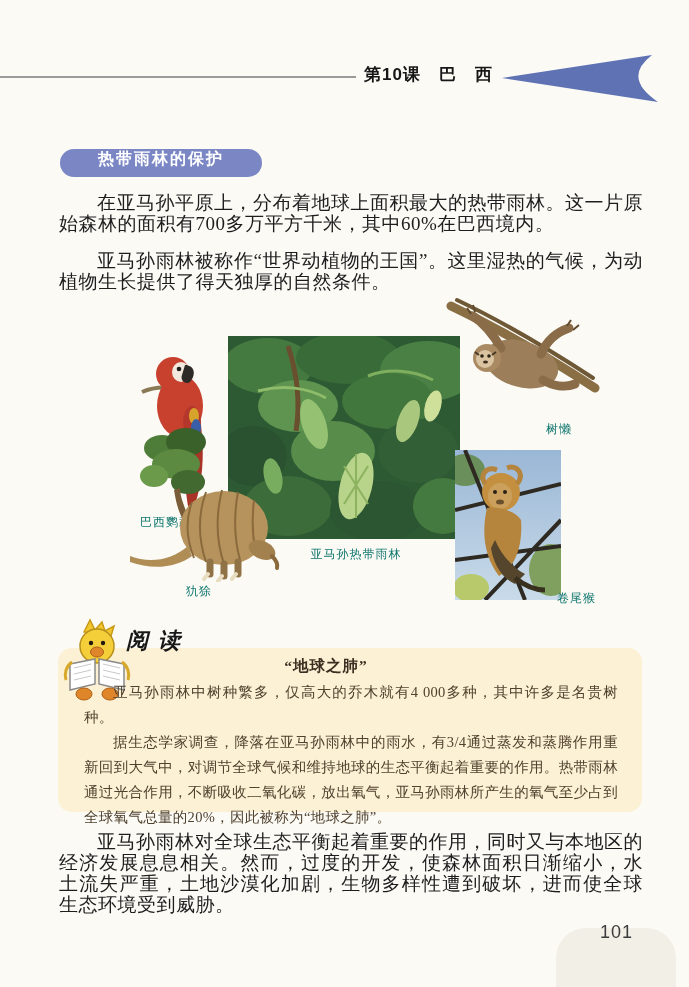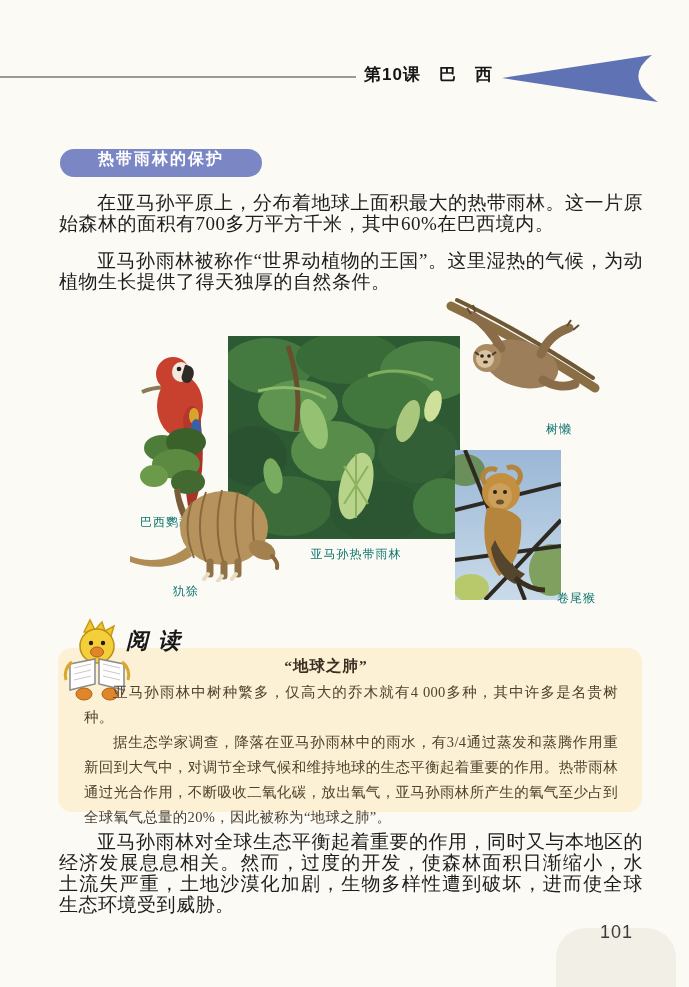--- a/index.html
+++ b/index.html
@@ -128,21 +128,21 @@
   <path d="M66,26 C60,42 60,62 68,82" stroke="#8a6a3c" stroke-width="2" fill="none"></path>
   <path d="M80,16 C72,38 72,62 80,86" stroke="#8a6a3c" stroke-width="2" fill="none"></path>
   <path d="M96,14 C90,38 90,64 98,88" stroke="#8a6a3c" stroke-width="2" fill="none"></path>
   <path d="M112,16 C108,38 108,62 114,84" stroke="#8a6a3c" stroke-width="2" fill="none"></path>
   <path d="M128,24 C126,42 126,60 130,76" stroke="#8a6a3c" stroke-width="2" fill="none"></path>
   <ellipse cx="136" cy="74" rx="14" ry="9" fill="#a3814e" transform="rotate(24 136 74)"></ellipse>
   <path d="M146,80 C150,84 152,88 151,92" stroke="#8a6a3c" stroke-width="4" fill="none" stroke-linecap="round"></path>
   <path d="M84,86 L84,98 M98,88 L98,100 M112,86 L112,98" stroke="#8f7245" stroke-width="7" stroke-linecap="round"></path>
   <path d="M82,98 L78,103 M96,100 L92,105 M110,98 L106,103" stroke="#e8ddc0" stroke-width="4" stroke-linecap="round"></path>
 </svg>
-<div class="abs fig-label" style="left:173px;top:583px;font-family:Liberation Mono, monospace;">犰狳</div>
+<div class="abs fig-label" style="left:186px;top:583px;font-family:Liberation Mono, monospace;">犰狳</div>
 
 <svg class="abs" style="left:455px;top:450px;" width="106" height="150" viewBox="0 0 106 150">
   <defs>
     <linearGradient id="sky" x1="0" y1="0" x2="0" y2="1">
       <stop offset="0" stop-color="#9ab7d6"></stop>
         <stop offset="1" stop-color="#c9dbe9"></stop>
     </linearGradient>
   </defs>
   <rect width="106" height="150" fill="url(#sky)"></rect>
   <ellipse cx="10" cy="20" rx="20" ry="16" fill="#6a8f5a"></ellipse>

